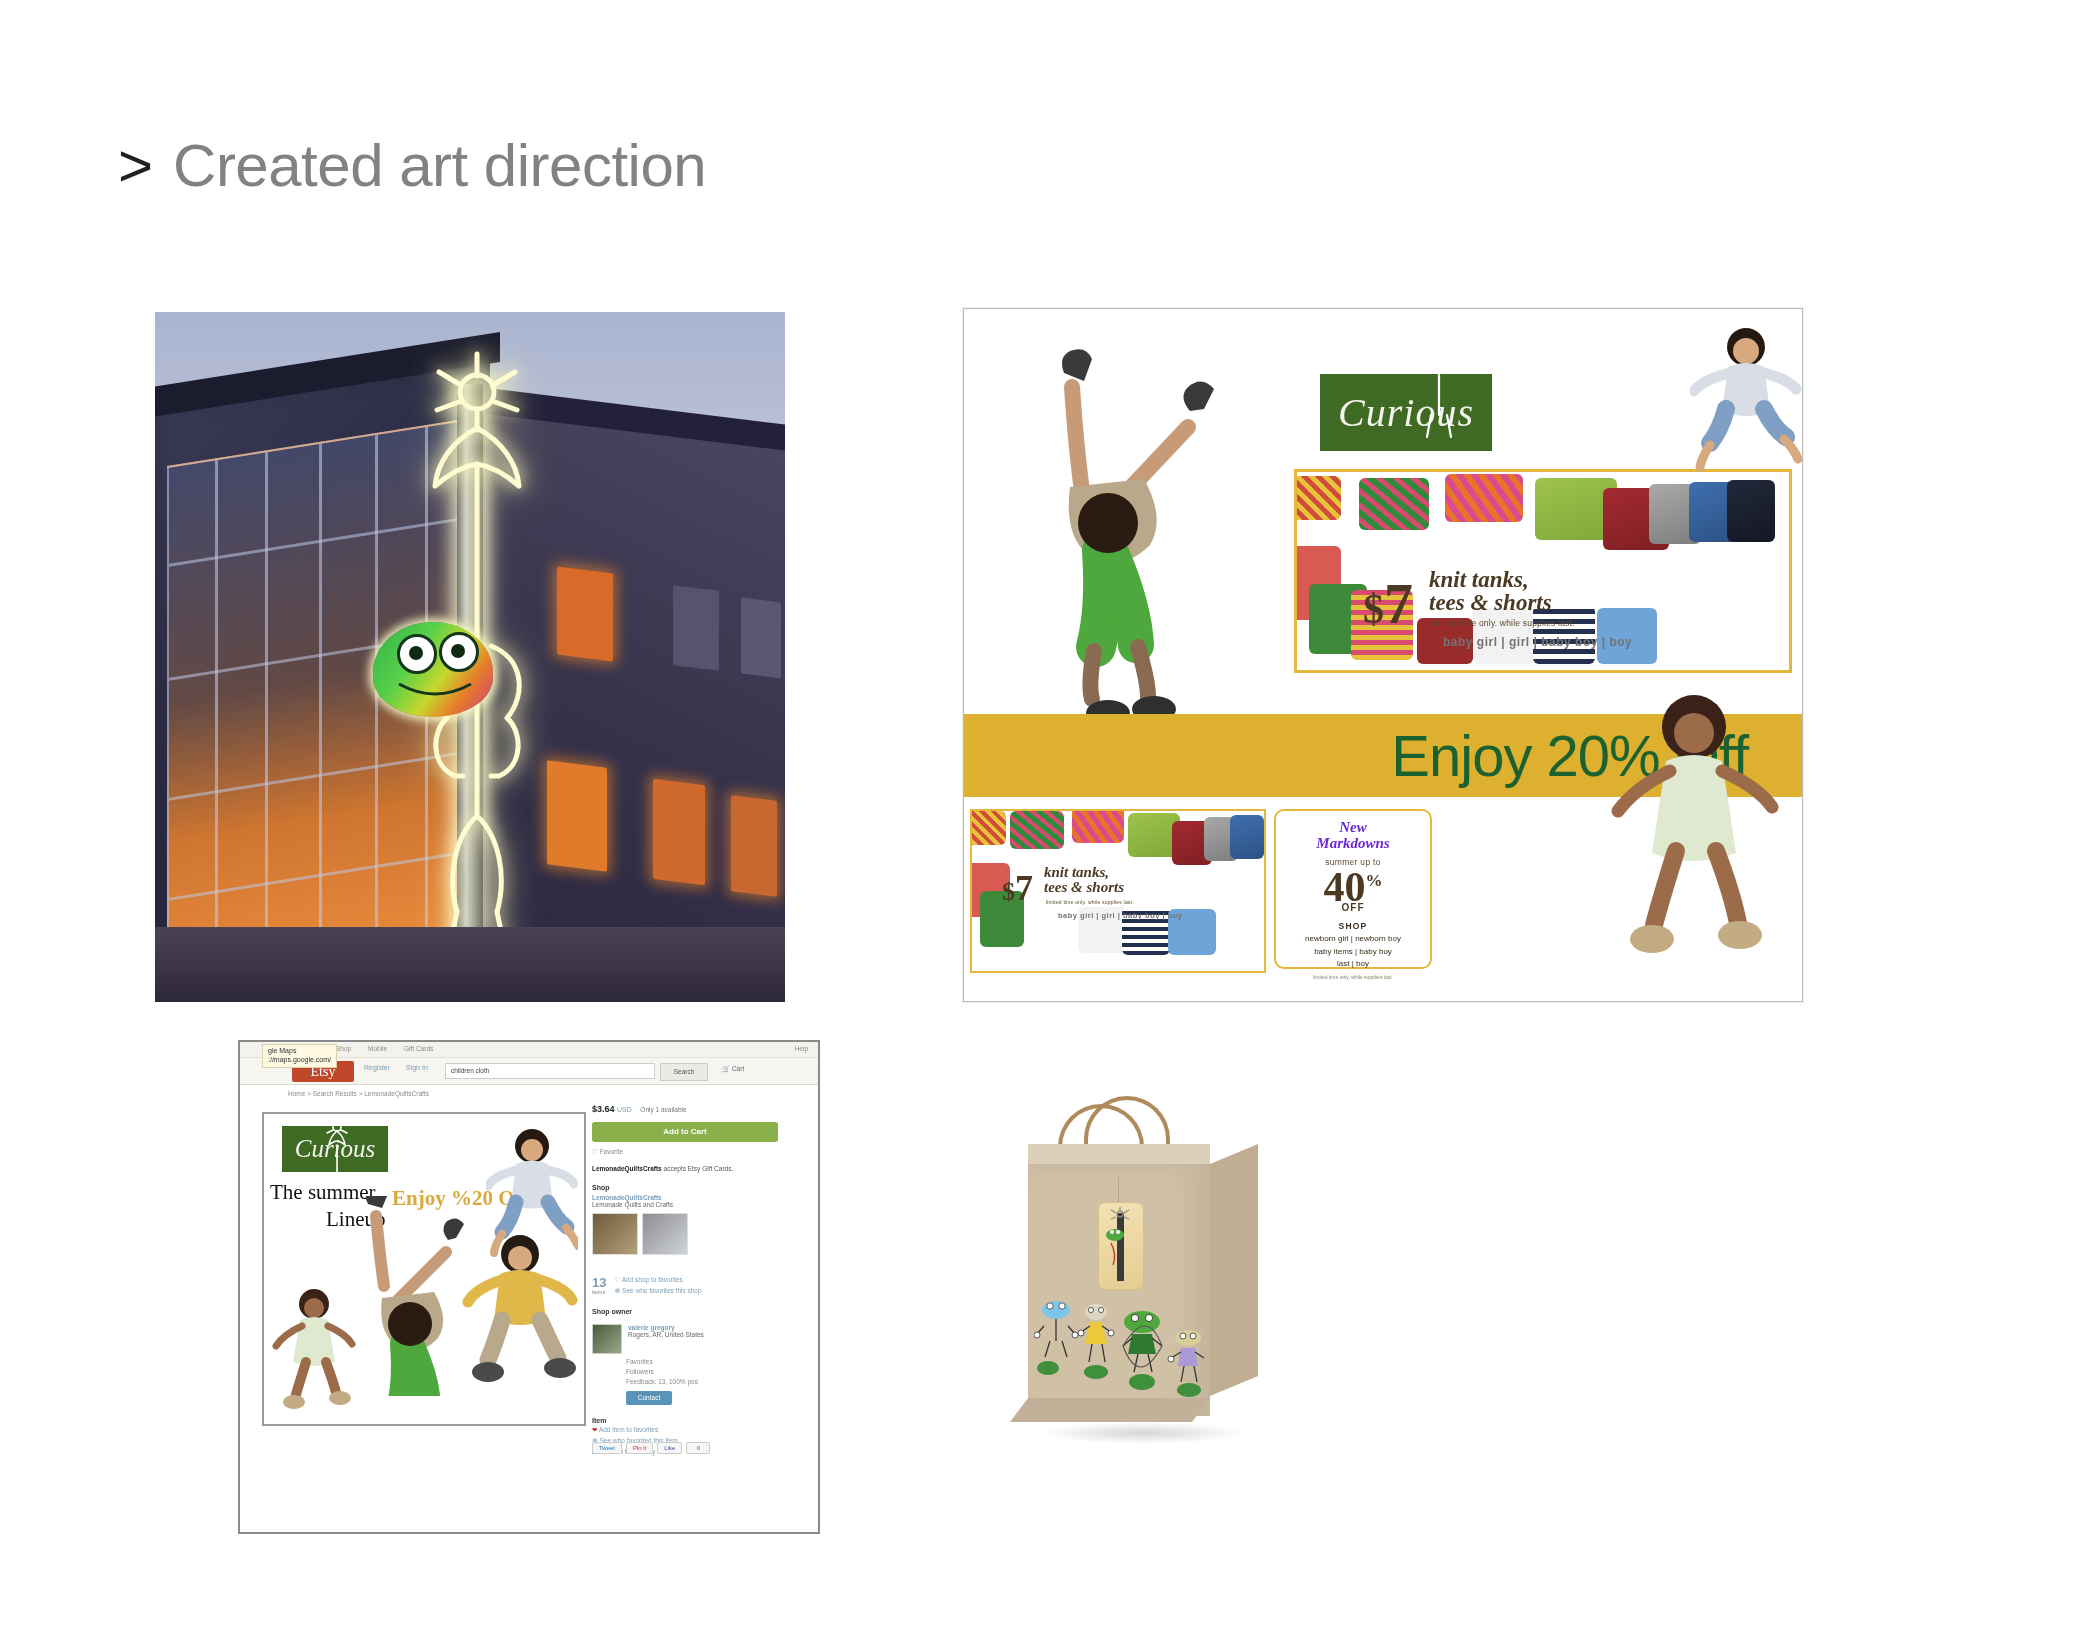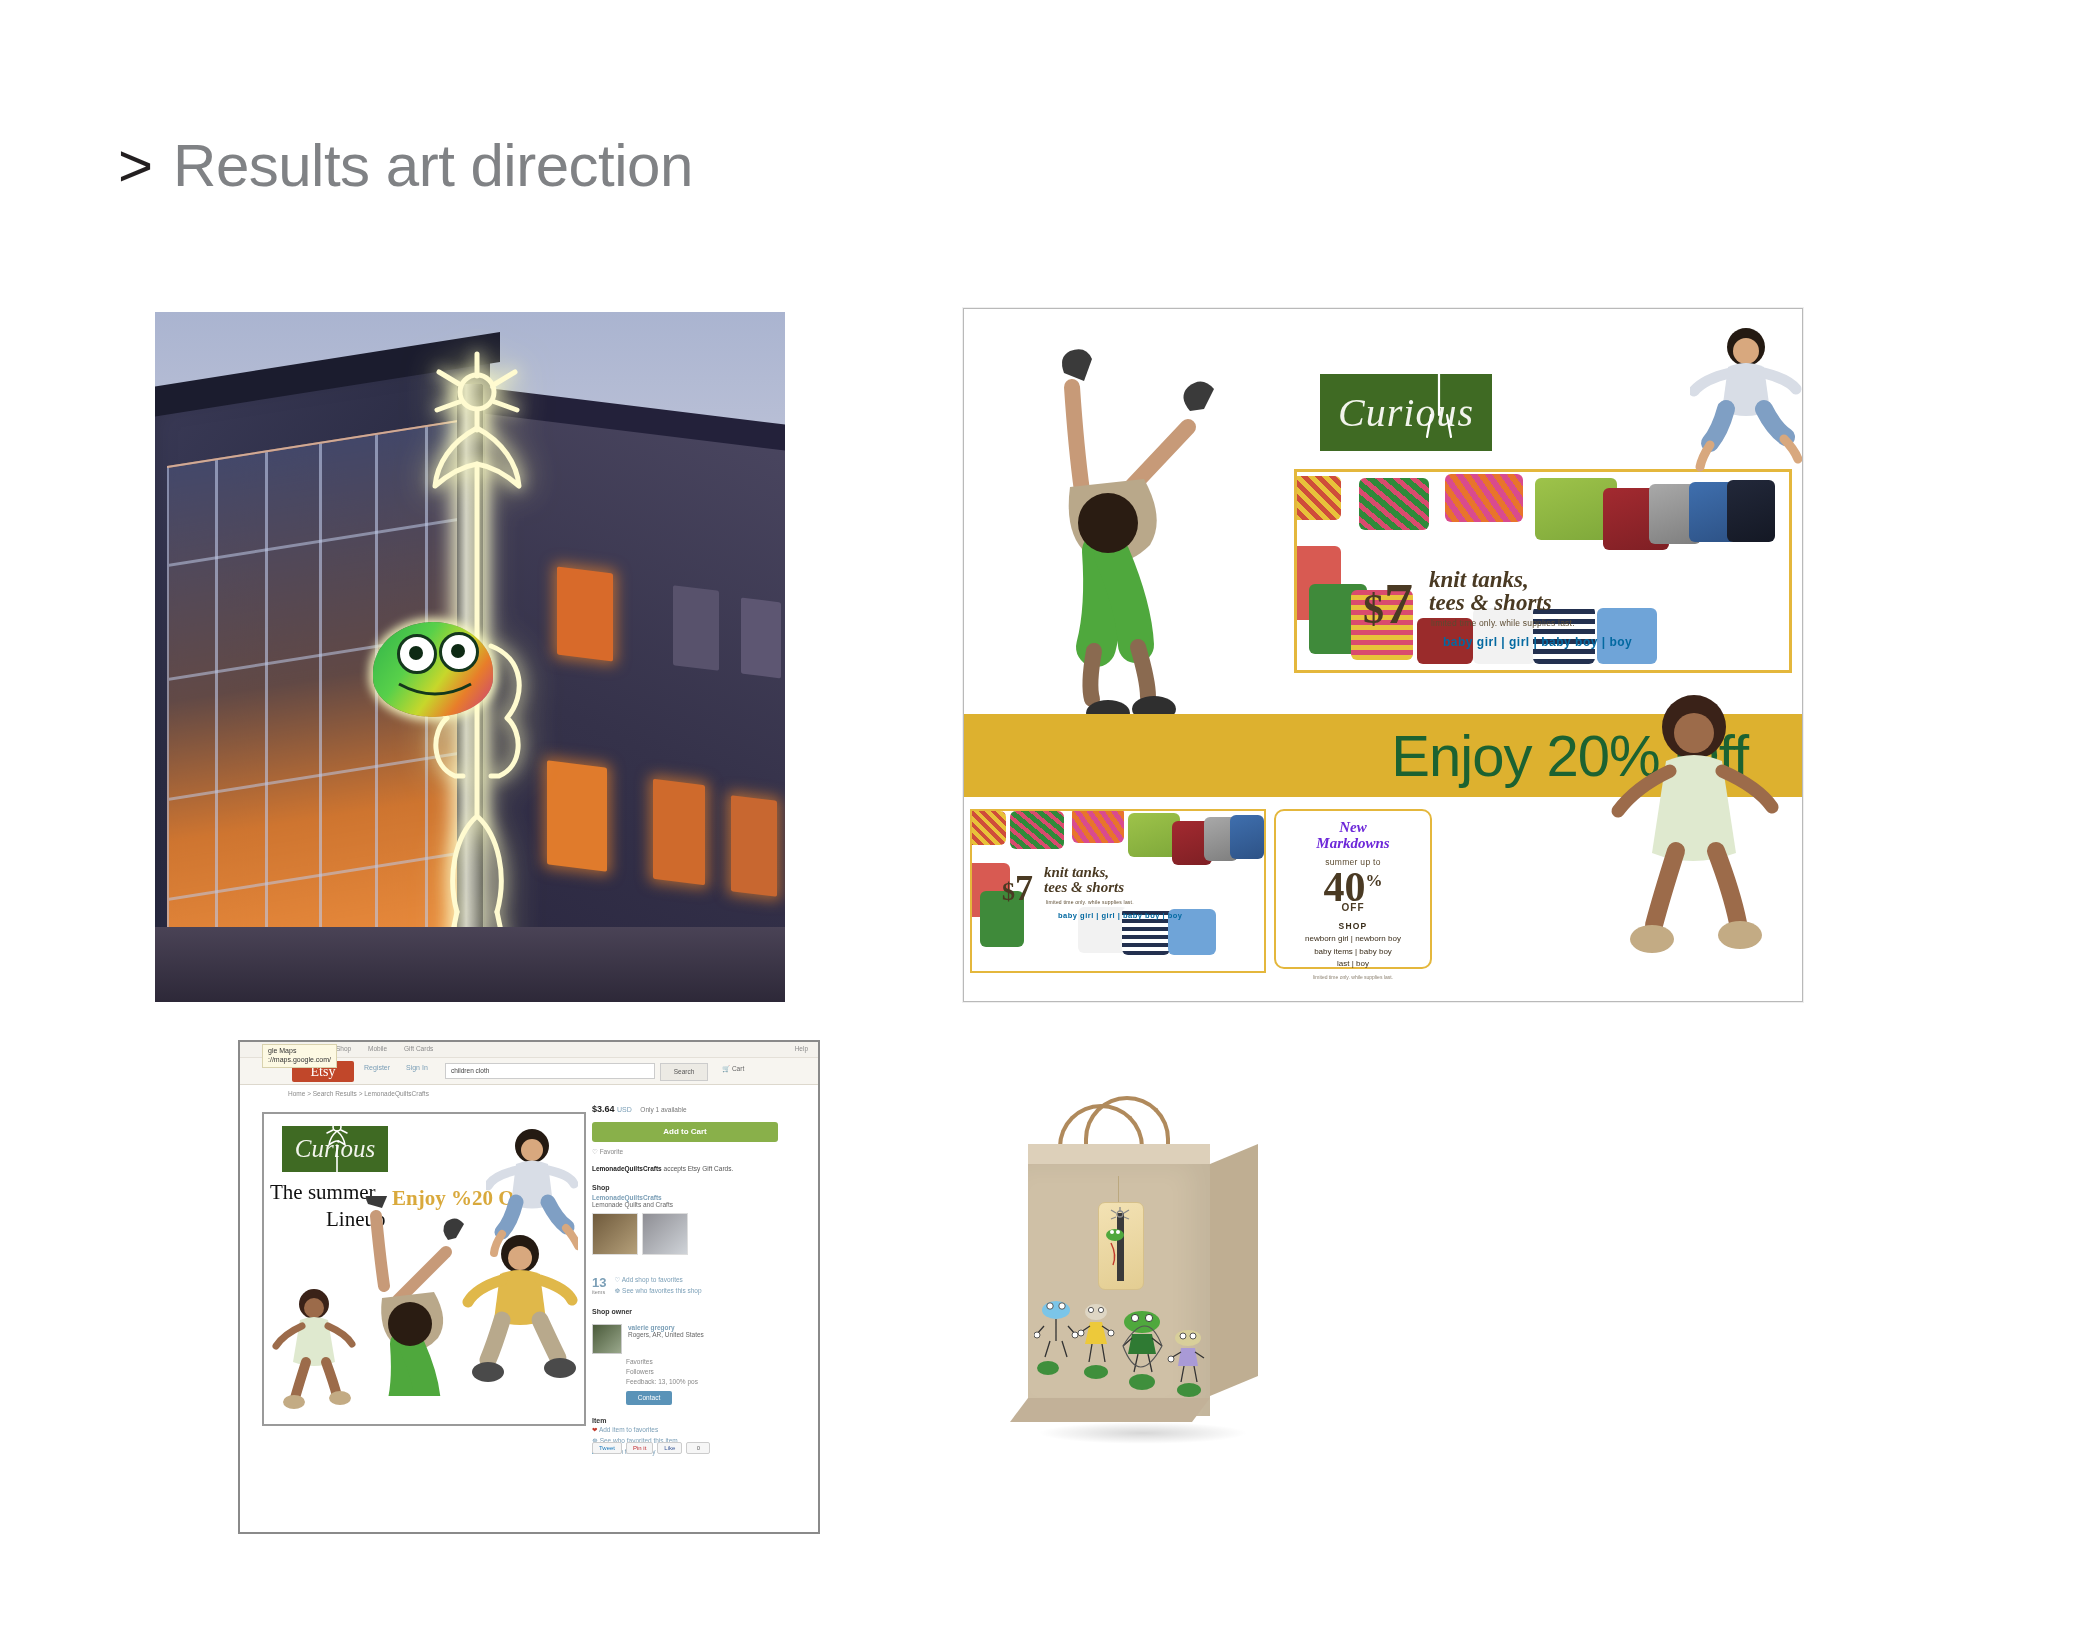--- a/index.html
+++ b/index.html
@@ -60,21 +60,21 @@
   .pa-logo-word{color:#f2f4ec;font-family:"Liberation Serif",serif;font-size:40px;letter-spacing:1px;font-style:italic;}
   .pa-giraffe{position:absolute;left:452px;top:18px;width:46px;height:120px;}
   .pa-prodstrip{position:absolute;left:330px;top:160px;width:492px;height:198px;
                 border:3px solid #e4b73c;background:#fff;overflow:hidden;}
   .pa-seven{position:absolute;left:66px;top:98px;color:#4a3a23;font-family:"Liberation Serif",serif;}
   .pa-seven .dollar{font-size:42px;font-weight:700;}
   .pa-seven .num{font-size:58px;font-weight:700;}
   .pa-knit{position:absolute;left:132px;top:96px;color:#4a3a23;font-family:"Liberation Serif",serif;
            font-style:italic;font-weight:700;font-size:23px;line-height:1.02;}
   .pa-limited{position:absolute;left:134px;top:146px;color:#5b4a30;font-size:8.5px;letter-spacing:.2px;}
-  .pa-cats{position:absolute;left:134px;top:163px;color:#0369a1;font-size:12px;font-weight:700;letter-spacing:.5px;padding-left:12px;}
+  .pa-cats{position:absolute;left:134px;top:163px;color:#737373;font-size:12px;font-weight:700;letter-spacing:.5px;padding-left:12px;}
   .clothe{position:absolute;border-radius:6px;}
   .pa-banner{position:absolute;left:0;top:405px;width:100%;height:83px;background:#ddb12f;
              display:flex;align-items:center;justify-content:flex-end;padding-right:54px;box-sizing:border-box;}
   .pa-banner-text{color:#1c6231;font-size:58px;letter-spacing:-1px;}
   .pa-lowerleft{position:absolute;left:6px;top:500px;width:292px;height:160px;background:#fff;
                 border:2px solid #e4b73c;overflow:hidden;}
   .pa-lowerleft .pa-seven .dollar{font-size:26px;}
   .pa-lowerleft .pa-seven .num{font-size:36px;}
   .pa-coupon{position:absolute;left:310px;top:500px;width:158px;height:160px;background:#fff;
              border:2px solid #e4b73c;border-radius:10px;text-align:center;box-sizing:border-box;padding-top:9px;}
@@ -165,21 +165,21 @@
   
   .desc{position:absolute;left:1392px;top:1060px;width:452px;color:#808285;font-size:25px;line-height:1.42;}
 </style>
 </head>
 <body>
 
 <div class="page">
 
   <div class="title-row">
     <span class="title-caret">&gt;</span>
-    <span class="title-text">Results art direction</span>
+    <span class="title-text">Created art direction</span>
   </div>
   <div class="watermark">
     <span></span>
     <span></span>
   </div>
 
   <div class="storefront">
     <div class="sf-sky"></div>
     <div class="sf-bldg-left"></div>
     <div class="sf-bldg-right"></div>

